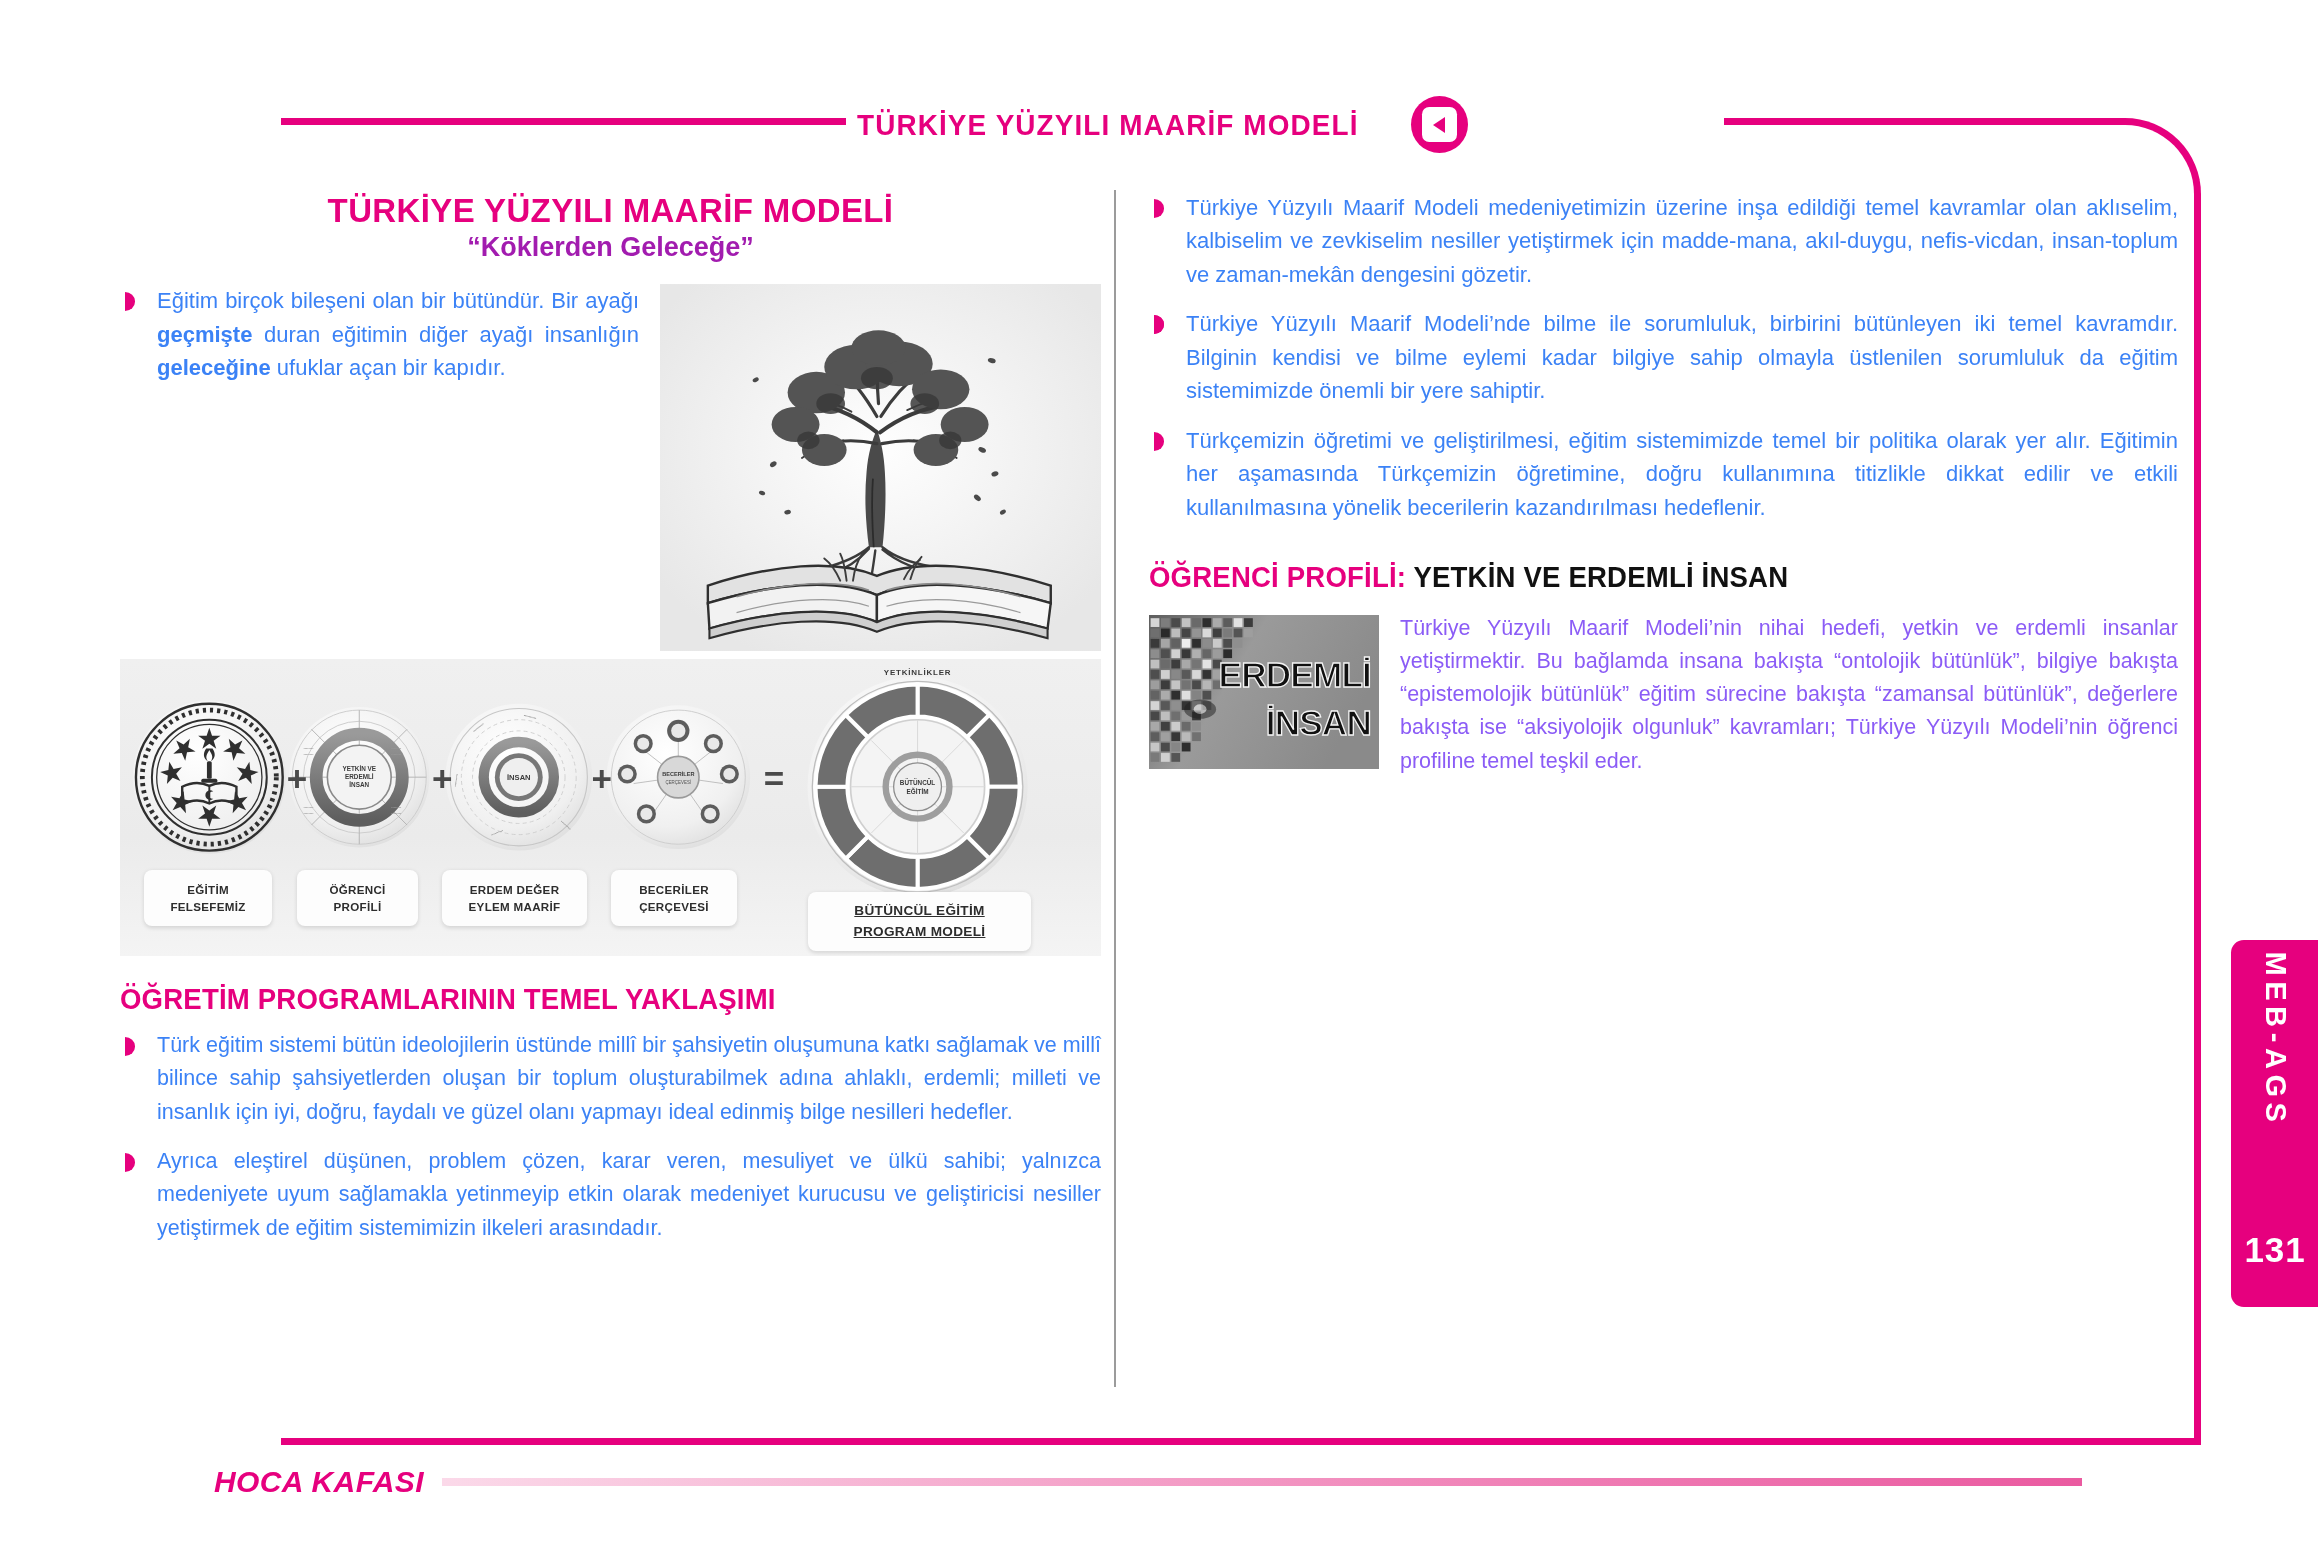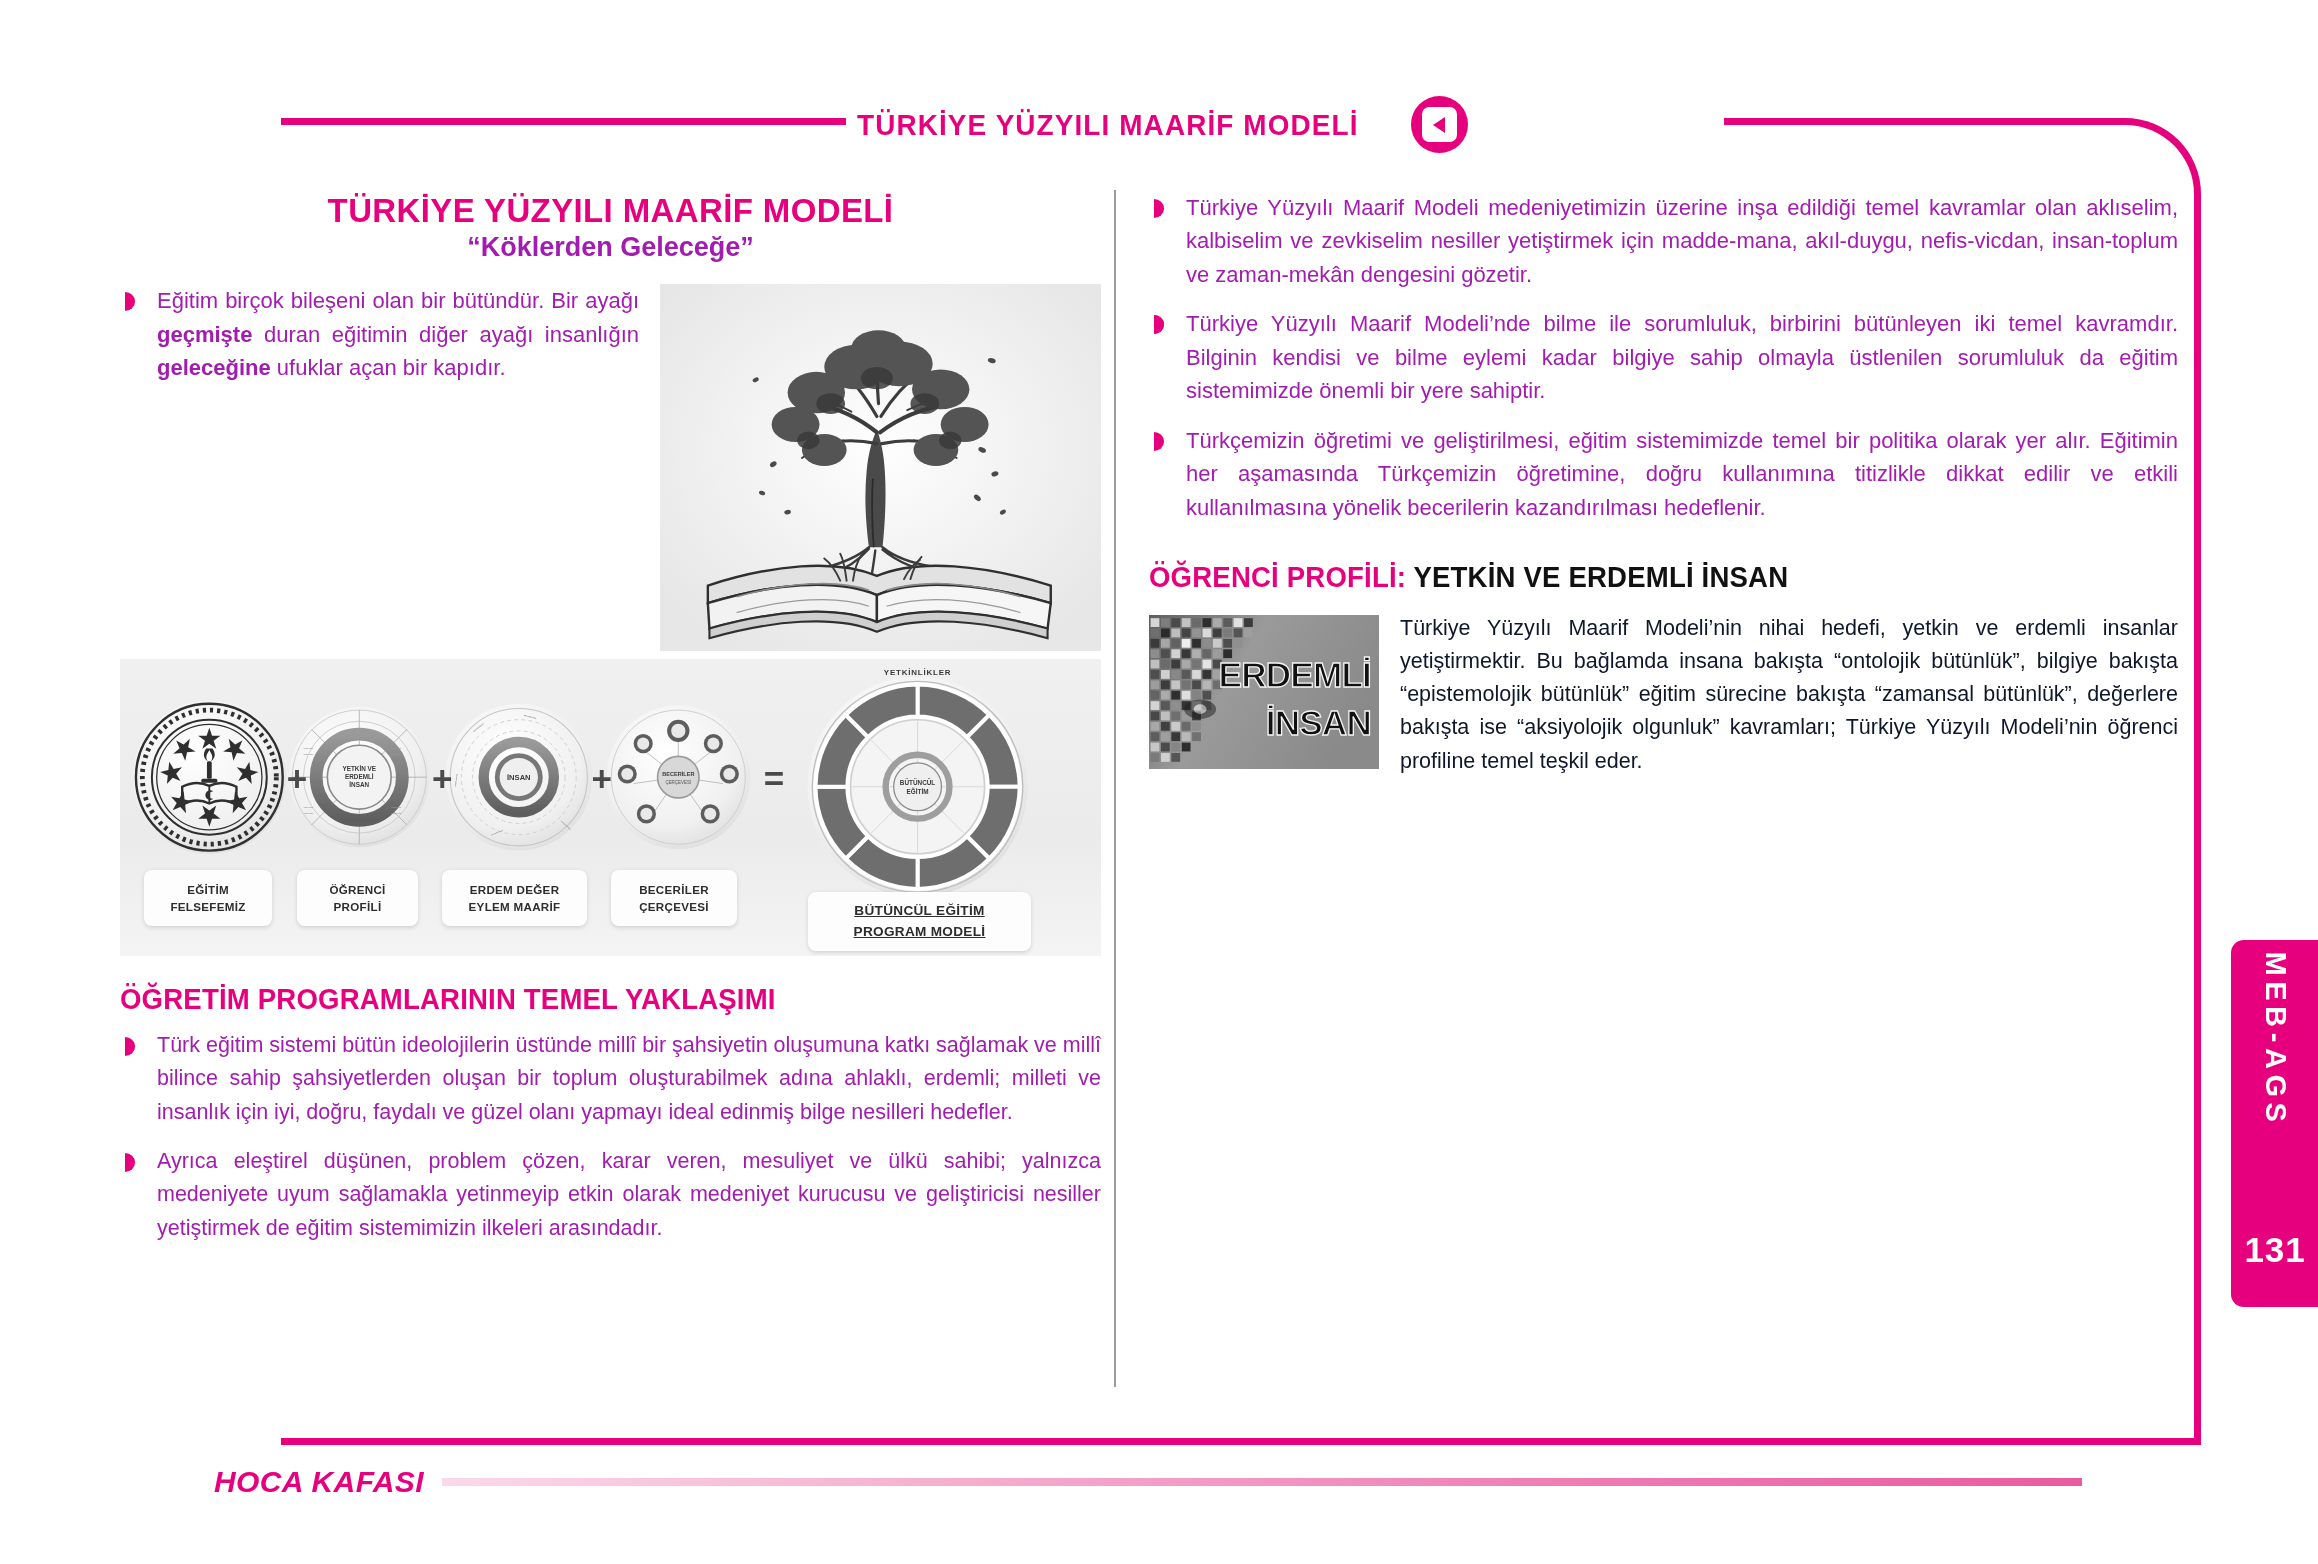--- a/index.html
+++ b/index.html
@@ -71,21 +71,21 @@
     color:#e6007e;font-weight:bold;font-size:29px;letter-spacing:0.2px;
     margin:27px 0 12.8px 0;transform:scaleX(0.95);transform-origin:left center;
     white-space:nowrap;
   }
   .section-head .black{color:#111111;}
 
   
   .bullet{
     position:relative;padding-left:37px;margin:0 0 16px 0;
     font-size:22px;line-height:1.52;text-align:justify;
-    color:#a21caf;
+    color:#3b82f6;
   }
   .bullet:last-child{margin-bottom:0;}
   .bullet .mark{
     position:absolute;left:4.8px;top:8px;
     width:10.4px;height:19px;background:#e6007e;
     border-top-right-radius:10.4px 9.6px;border-bottom-right-radius:10.4px 9.6px;
   }
   .bullet b{font-weight:bold;}
 
   .narrow .bullet{font-size:21.5px;line-height:1.55;}
@@ -114,21 +114,21 @@
   }
 
   
   .erdemli{
     float:left;width:230px;height:154px;margin:3.2px 21px 4.8px 0;
     position:relative;overflow:hidden;
     background:linear-gradient(105deg,#6d6d6d 0%,#8d8d8d 30%,#b9b9b9 62%,#8f8f8f 100%);
   }
   .erdemli svg{position:absolute;inset:0;width:100%;height:100%;}
   .para{
-    font-size:21.5px;line-height:1.55;text-align:justify;color:#0f172a;margin:0;
+    font-size:21.5px;line-height:1.55;text-align:justify;color:#8b5cf6;margin:0;
   }
 
   
   .sidetab{
     position:absolute;right:0;top:940px;width:88px;height:367px;
     background:#e6007e;border-top-left-radius:12.8px;border-bottom-left-radius:12.8px;
     color:#ffffff;
   }
   .sidetab-label{
     position:absolute;top:83px;left:50%;transform:translateX(-50%) rotate(90deg);

